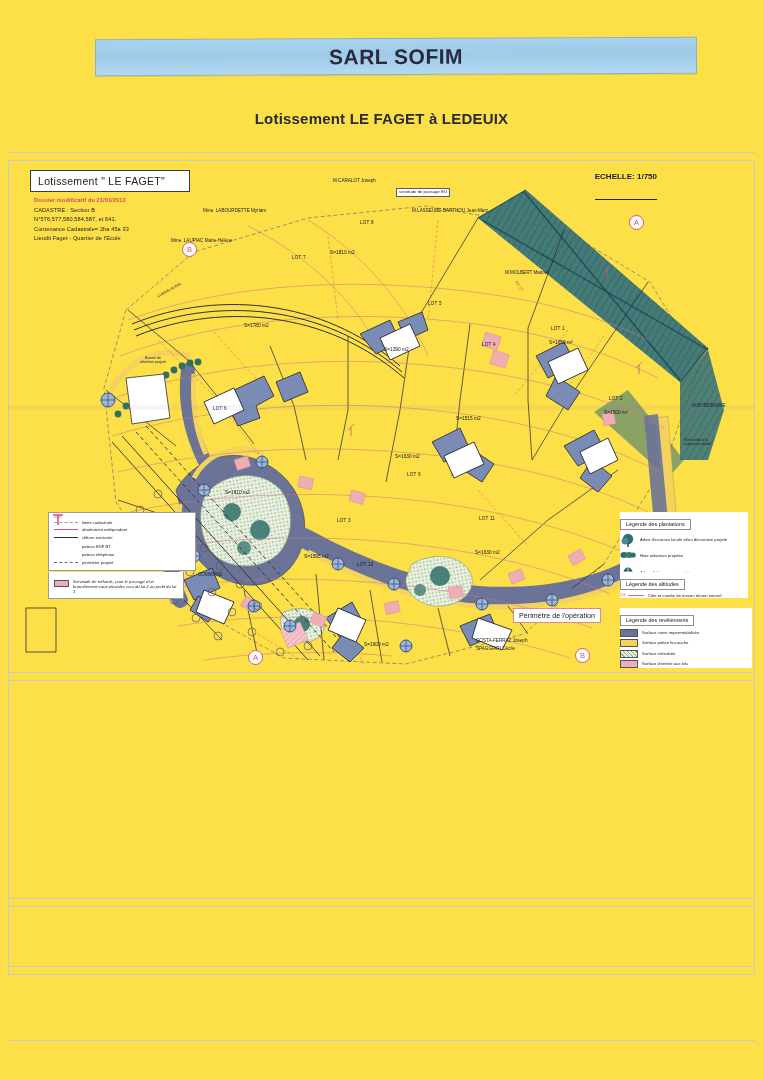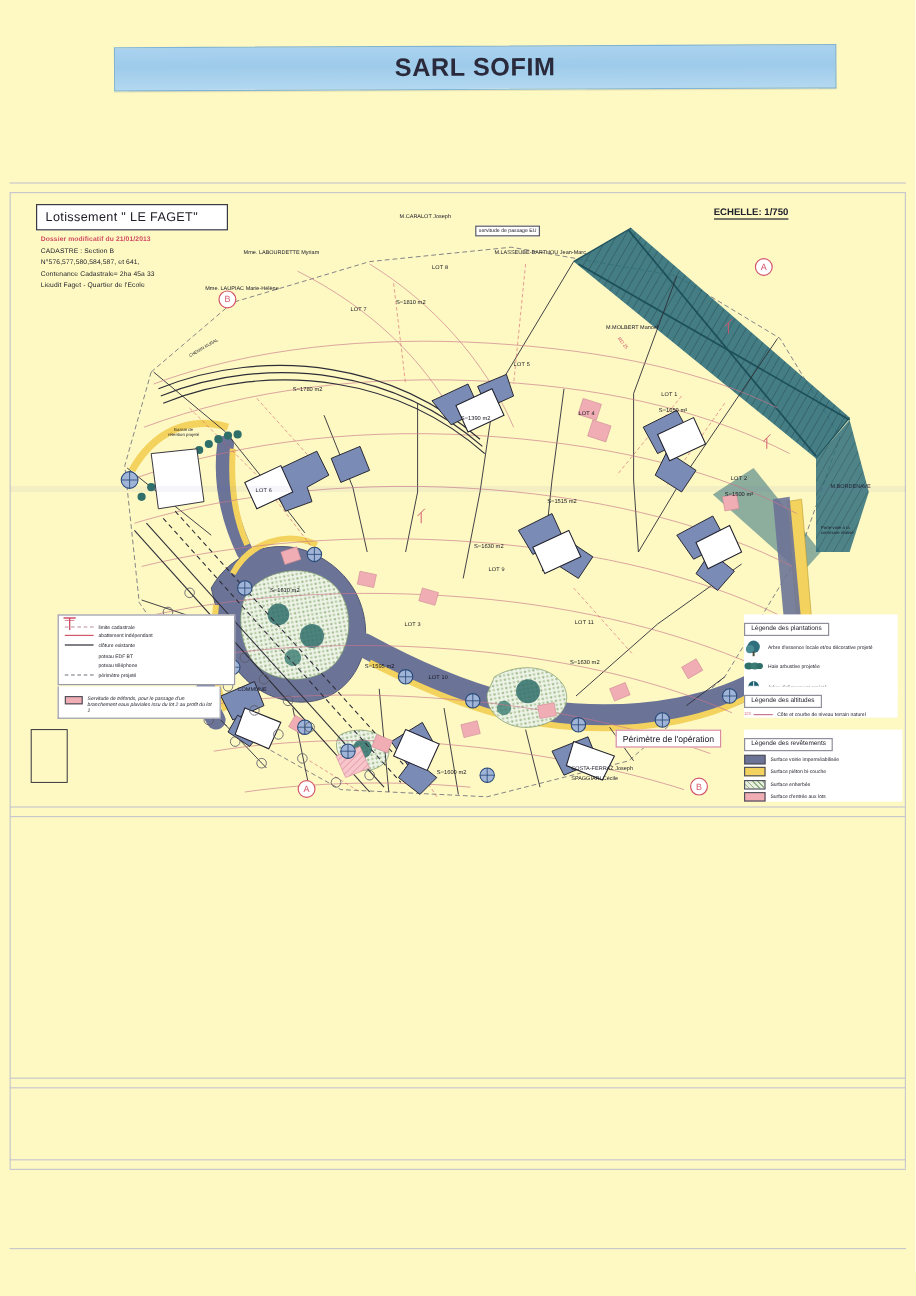--- a/index.html
+++ b/index.html
@@ -1,18 +1,18 @@
 <!DOCTYPE html>
 <html><head>
 <meta charset="utf-8">
 <style>
   html,body{margin:0;padding:0;background:#ffffff;}
   body{width:763px;height:1080px;font-family:"Liberation Sans",sans-serif;color:#1c1c28;overflow:hidden;position:relative;}
 
-  .page{position:absolute;inset:0;background:#fef9c3;}
+  .page{position:absolute;inset:0;background:#fde047;}
 
   
   .hdr-band{position:absolute;left:95px;top:38px;width:600px;height:35px;
     background:linear-gradient(180deg,#a9d2ef 0%,#9ecbea 45%,#b3d8f1 100%);
     border:1px solid #7fb4d8;
     display:flex;align-items:center;justify-content:center;
     transform:rotate(-0.25deg);box-shadow:0 1px 0 rgba(0,0,0,.08);}
   .hdr-band span{font-size:21px;font-weight:bold;letter-spacing:.5px;color:#2a2a3c;}
 
   .hdr-sub{position:absolute;left:0;right:0;top:110px;text-align:center;
@@ -46,21 +46,21 @@
   .lbl.redm{color:#cf4f64;font-size:4px;}
 
   
   .titleblock{position:absolute;left:22px;top:10px;width:160px;}
   .tb-name{border:1px solid #3a3a46;padding:4px 7px;font-size:10.5px;letter-spacing:.3px;background:#fff;color:#20202c;}
   .tb-lines{margin-top:5px;padding-left:4px;}
   .tb-lines div{font-size:5.6px;margin-bottom:3.6px;color:#1b1b26;letter-spacing:.1px;}
   .tb-lines div.mod{color:#d0485f;font-weight:bold;}
 
   .echelle{position:absolute;right:98px;top:12px;font-size:8px;font-weight:bold;
-    color:#20202c;border-bottom:1.6px solid #20202c;padding-bottom:1px;}
+    color:#20202c;border-bottom:1.6px solid #20202c;padding-bottom:18px;}
 
   .perim-box{position:absolute;left:505px;top:448px;border:1px solid #d98a9c;background:#fff;
     padding:2px 5px;font-size:7.2px;color:#20202c;}
 
   
   .sec{position:absolute;width:13px;height:13px;border:1.1px solid #d4566b;border-radius:50%;
     color:#d4566b;font-size:7.5px;display:flex;align-items:center;justify-content:center;background:#fff;}
 
   
   .lg{position:absolute;background:#fff;}
@@ -96,20 +96,21 @@
   .wm{position:absolute;left:0;right:0;top:245px;height:5px;background:rgba(120,120,190,.07);}
 </style>
 </head>
 <body>
 
 <div class="page">
 
   <div class="hdr-band">
     <span>SARL SOFIM</span>
   </div>
+  <div class="hdr-sub">Lotissement LE FAGET à LEDEUIX</div>
 
   <div class="rule r1"></div>
   <div class="rule r2"></div>
   <div class="rule r3"></div>
   <div class="rule r4"></div>
   <div class="rule r5"></div>
   <div class="rule r6"></div>
   <div class="rule r7"></div>
   <div class="rule r8"></div>
   <div class="rule r9"></div>

